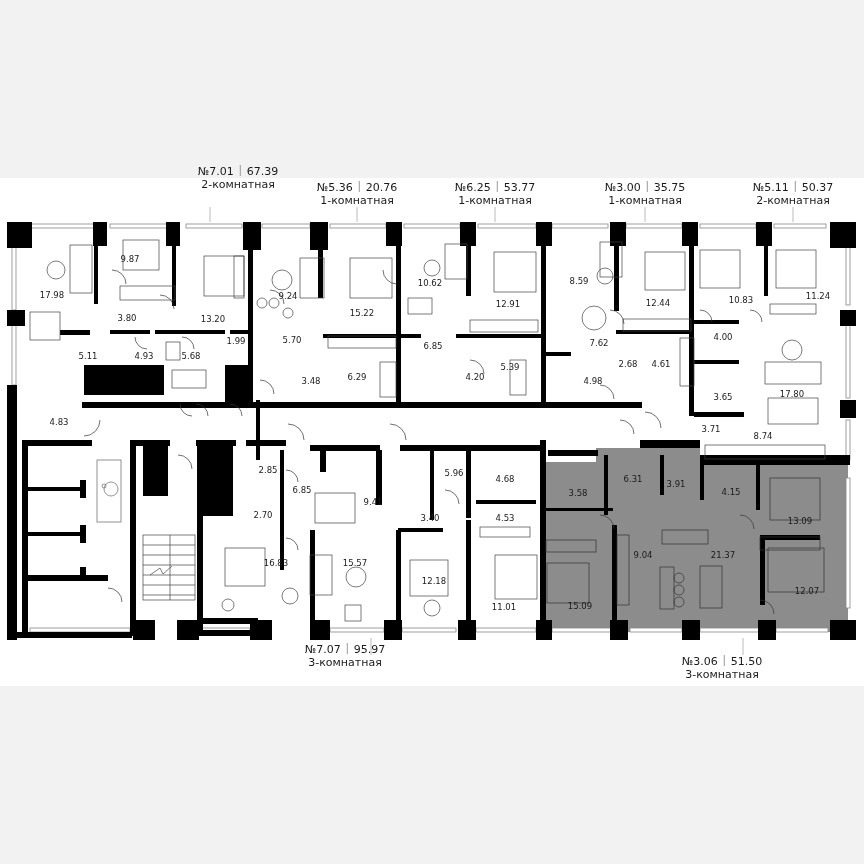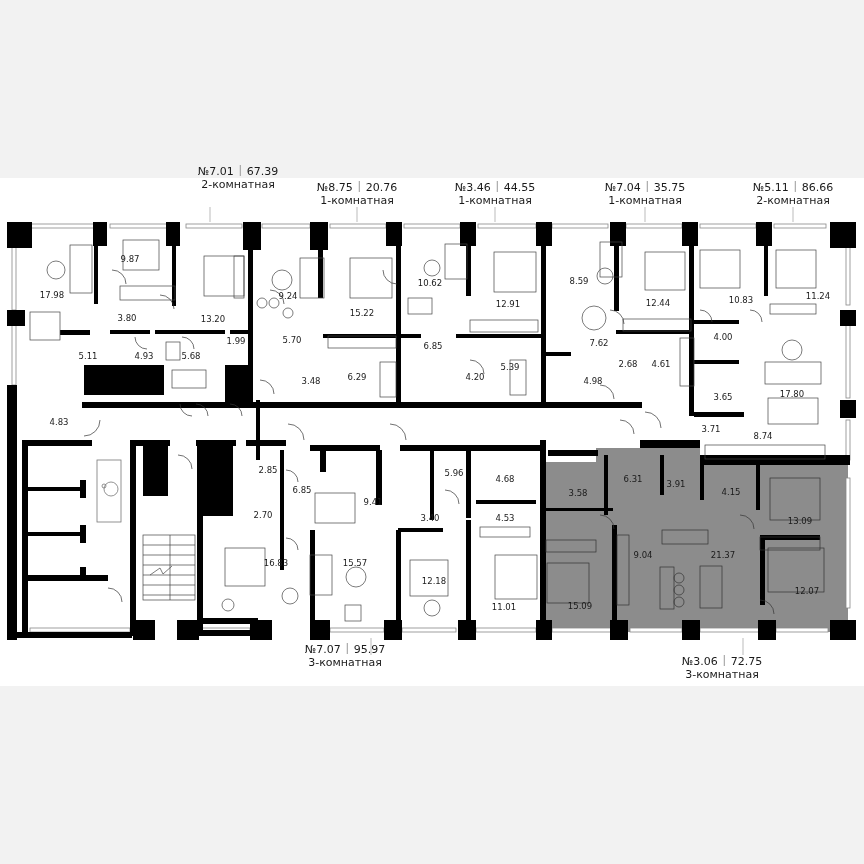--- a/index.html
+++ b/index.html
@@ -33,42 +33,42 @@
 </head>
 <body>
 
 <div class="sheet"></div>
 
 <div class="apt-label" style="left:210px; top:165px;margin-left:28px;">
   <span class="num">№7.01</span><span class="sep"></span><span class="area">67.39</span>
   <span class="type">2-комнатная</span>
 </div>
 <div class="apt-label" style="left:357px; top:181px;">
-  <span class="num">№8.75</span><span class="sep"></span><span class="area">20.76</span>
+  <span class="num">№5.36</span><span class="sep"></span><span class="area">20.76</span>
   <span class="type">1-комнатная</span>
 </div>
 <div class="apt-label" style="left:495px; top:181px;">
-  <span class="num">№3.46</span><span class="sep"></span><span class="area">44.55</span>
+  <span class="num">№6.25</span><span class="sep"></span><span class="area">53.77</span>
   <span class="type">1-комнатная</span>
 </div>
 <div class="apt-label" style="left:645px; top:181px;">
-  <span class="num">№7.04</span><span class="sep"></span><span class="area">35.75</span>
+  <span class="num">№3.00</span><span class="sep"></span><span class="area">35.75</span>
   <span class="type">1-комнатная</span>
 </div>
 <div class="apt-label" style="left:793px; top:181px;">
-  <span class="num">№5.11</span><span class="sep"></span><span class="area">86.66</span>
+  <span class="num">№5.11</span><span class="sep"></span><span class="area">50.37</span>
   <span class="type">2-комнатная</span>
 </div>
 
 <div class="apt-label" style="left:345px; top:643px;">
   <span class="num">№7.07</span><span class="sep"></span><span class="area">95.97</span>
   <span class="type">3-комнатная</span>
 </div>
 <div class="apt-label" style="left:722px; top:655px;">
-  <span class="num">№3.06</span><span class="sep"></span><span class="area">72.75</span>
+  <span class="num">№3.06</span><span class="sep"></span><span class="area">51.50</span>
   <span class="type">3-комнатная</span>
 </div>
 
 <svg id="plan" width="864" height="864" viewBox="0 0 864 864">
 
   <g stroke="#bbb" stroke-width="1">
     <line x1="210" y1="207" x2="210" y2="222"></line>
     <line x1="357" y1="207" x2="357" y2="222"></line>
     <line x1="495" y1="207" x2="495" y2="222"></line>
     <line x1="645" y1="207" x2="645" y2="222"></line>

